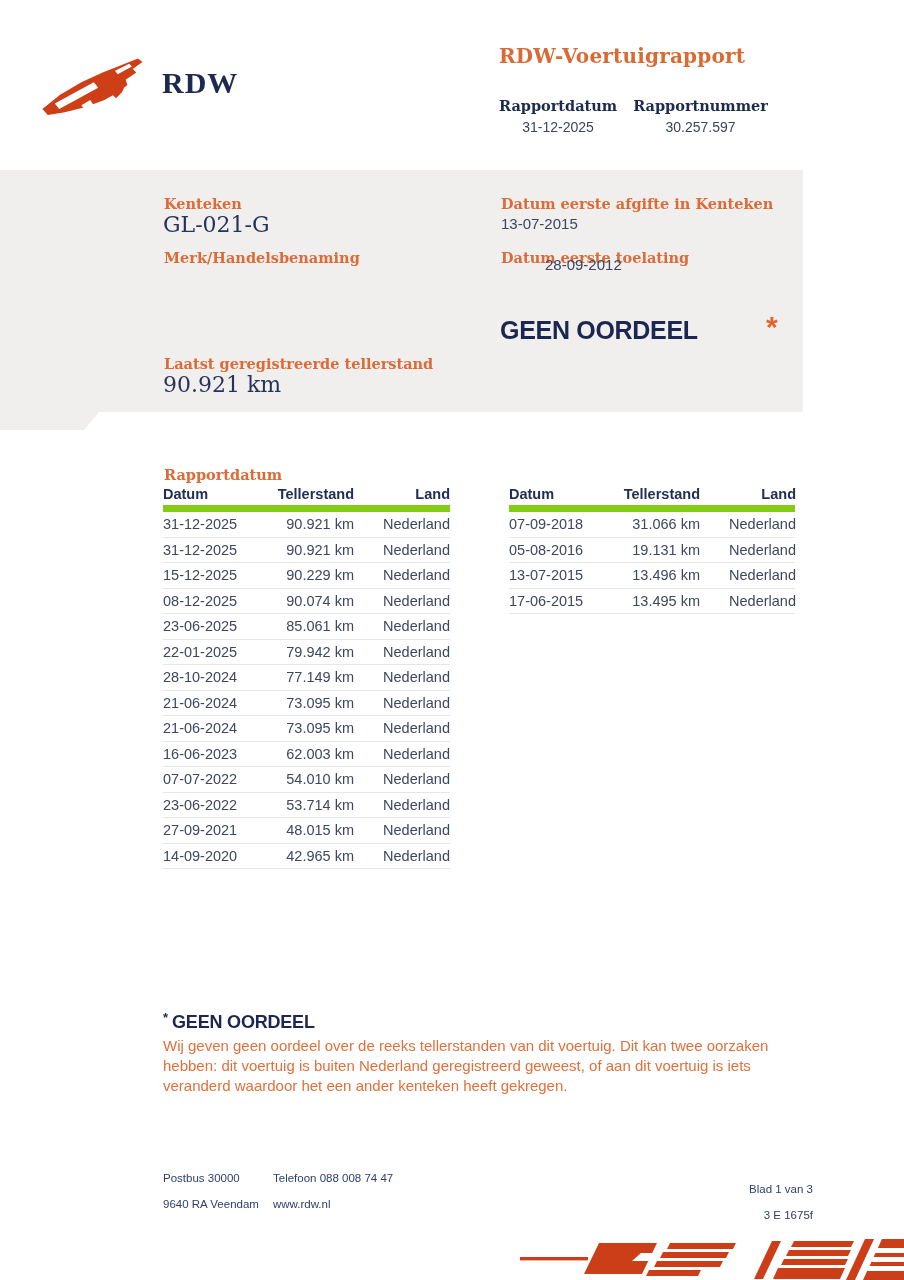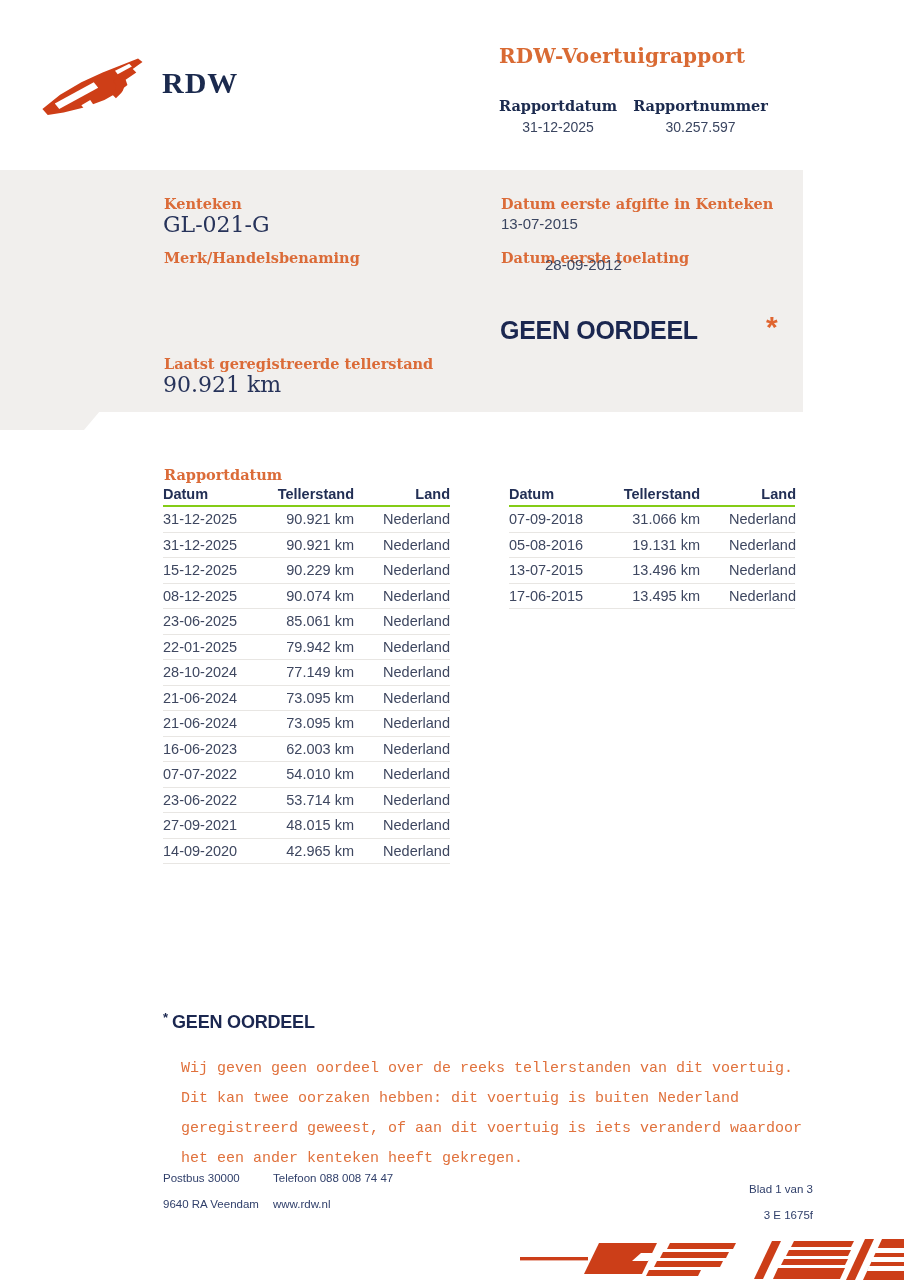--- a/index.html
+++ b/index.html
@@ -50,37 +50,37 @@
   
   .section-title{
     position:absolute;left:164px;top:466px;
     font-family:"DejaVu Serif",serif;font-weight:bold;font-size:14.5px;color:#db6b38;
   }
   .mtable{position:absolute;top:486px;width:287px;}
   .mtable.left{left:163px;}
   .mtable.right{left:509px;width:286px;}
   .thead{
     display:grid;grid-template-columns:95px 96px 96px;
-    border-bottom:2px solid #84cc16;padding-bottom:3px;
+    border-bottom:7px solid #84cc16;padding-bottom:3px;
   }
   .thead span{font-size:14.5px;font-weight:bold;color:#222f55;}
   .thead span:nth-child(2),.thead span:nth-child(3){text-align:right;}
   .trow{
     display:grid;grid-template-columns:95px 96px 96px;align-items:center;
     height:24.5px;border-bottom:1px solid #e8e6e3;
   }
   .tcell{font-size:14.5px;color:#3e4760;}
   .tcell.c1,.tcell.c2{text-align:right;}
   
   .note-head{position:absolute;left:163px;top:1010px;color:#1b2750;}
   .note-mark{font-size:13px;font-weight:bold;vertical-align:6px;margin-right:4px;}
   .note-title{font-size:18px;font-weight:bold;letter-spacing:-0.2px;}
   .note-body{
-    position:absolute;left:163px;top:1036px;width:642px;margin:18px;
-    font-size:15px;line-height:30px;color:#e0713c;font-family:Liberation Mono, monospace;
+    position:absolute;left:163px;top:1036px;width:642px;margin:0;
+    font-size:15px;line-height:20px;color:#e0713c;
   }
   
   .fline{position:absolute;left:0;width:904px;font-size:11.5px;color:#31406b;}
   .fline .col1{position:absolute;left:163px;}
   .fline .col2{position:absolute;left:273px;}
   .fline .colr{position:absolute;right:91px;text-align:right;margin-top:11px;}
   .f1{top:1172px;} .f2{top:1198px;}
   
   .speed-graphic{position:absolute;right:0;bottom:0;width:384px;height:42px;overflow:hidden;}
 </style>

